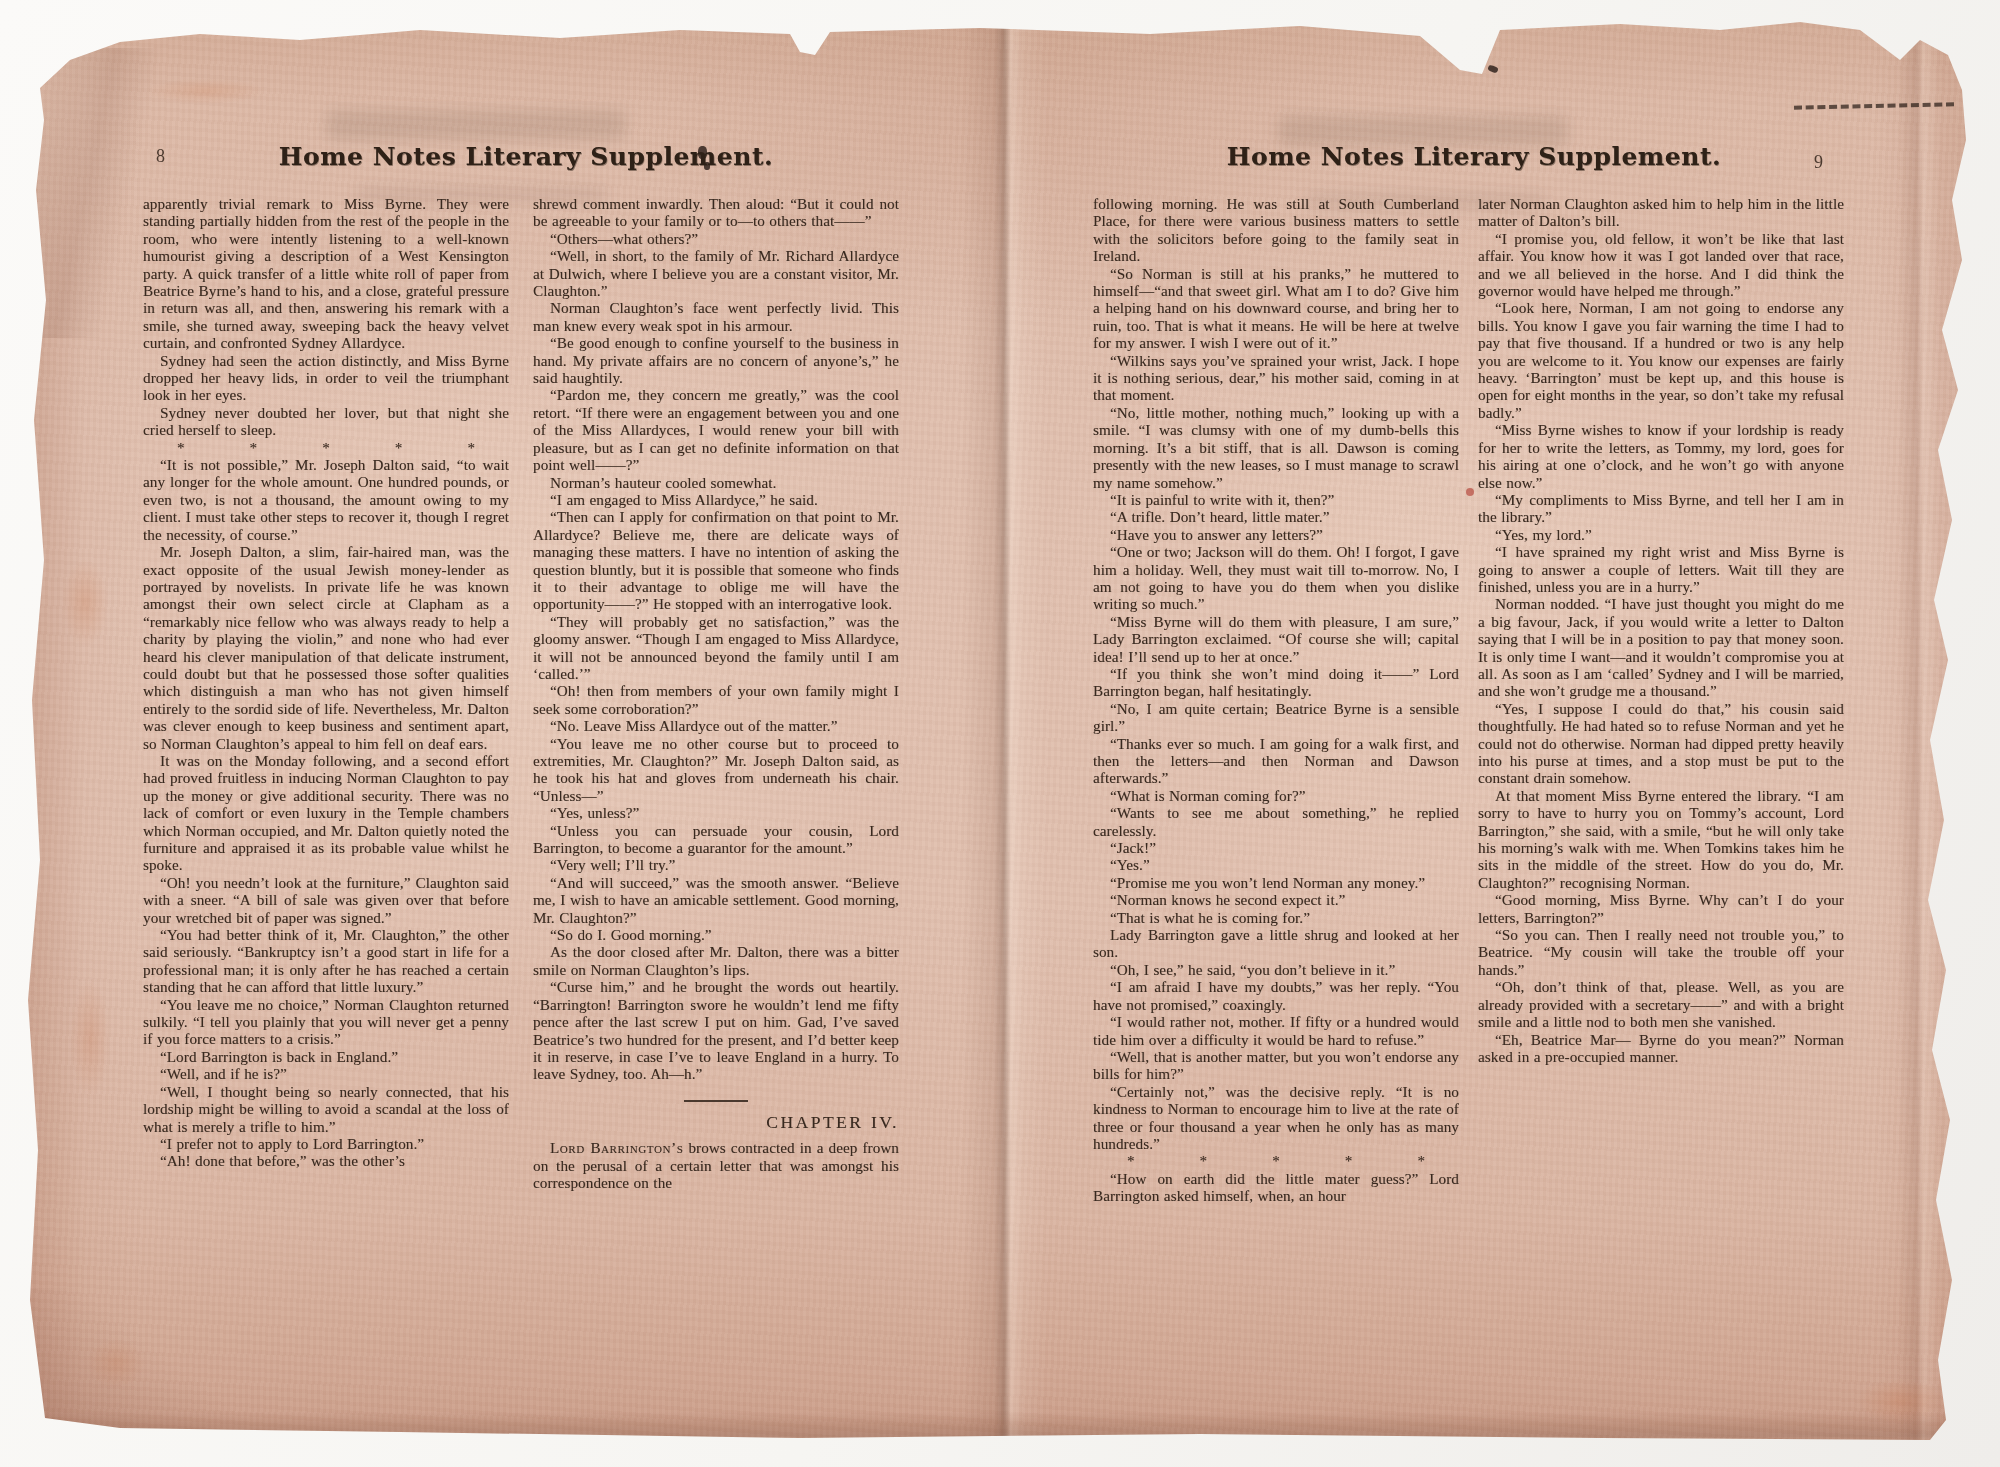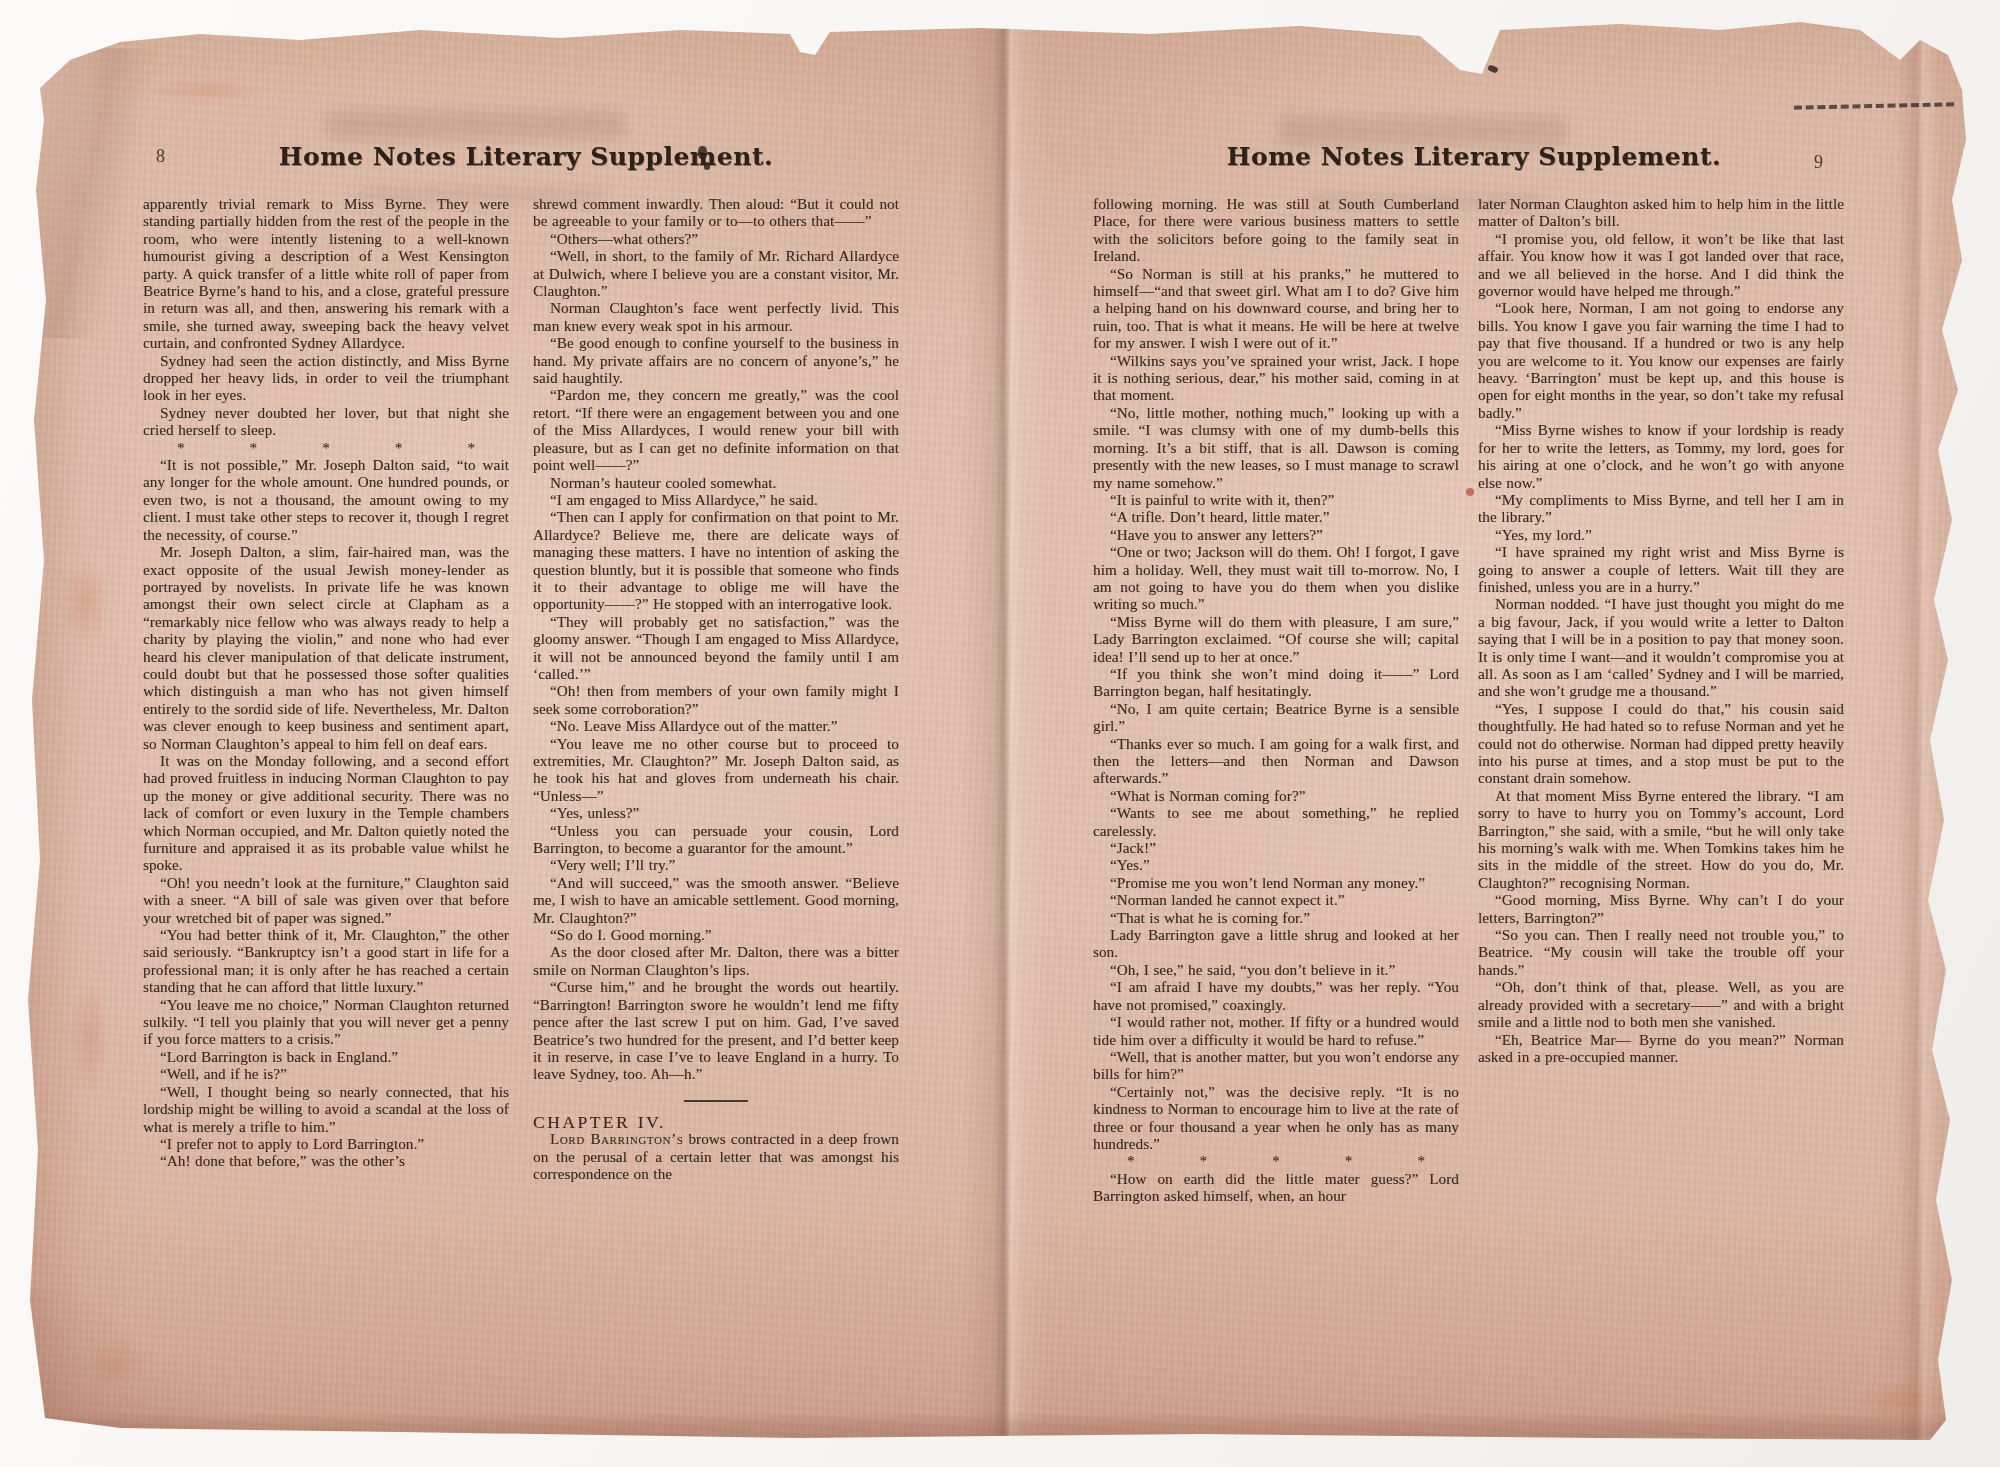--- a/index.html
+++ b/index.html
@@ -107,22 +107,22 @@
   .column .lead{font-variant:small-caps;letter-spacing:0.6px;}
   .stars{
     display:flex;justify-content:space-between;padding:0 34px;height:17.4px;
     font-size:15px;color:var(--ink);
   }
   .rule{
     width:64px;height:0;border-top:2.2px solid rgba(48,34,25,0.85);
     margin:16px auto 12px auto;
   }
   .chapter{
-    text-align:left;text-indent:0 !important;
-    font-size:17.5px;letter-spacing:2.5px;
+    text-align:right;text-indent:0 !important;
+    font-size:17.5px;letter-spacing:2.5px;margin-bottom:9px;
     color:var(--ink);
   }
 </style>
 </head>
 <body>
 
 <div class="paper">
   <div class="grain"></div>
   <div class="crease-corner-tl"></div>
   <div class="crease-corner-bl"></div>
@@ -209,21 +209,21 @@
       <p>“One or two; Jackson will do them. Oh! I forgot, I gave him a holiday. Well, they must wait till to-morrow. No, I am not going to have you do them when you dislike writing so much.”</p>
       <p>“Miss Byrne will do them with pleasure, I am sure,” Lady Barrington exclaimed. “Of course she will; capital idea! I’ll send up to her at once.”</p>
       <p>“If you think she won’t mind doing it——” Lord Barrington began, half hesitatingly.</p>
       <p>“No, I am quite certain; Beatrice Byrne is a sensible girl.”</p>
       <p>“Thanks ever so much. I am going for a walk first, and then the letters—and then Norman and Dawson afterwards.”</p>
       <p>“What is Norman coming for?”</p>
       <p>“Wants to see me about something,” he replied carelessly.</p>
       <p>“Jack!”</p>
       <p>“Yes.”</p>
       <p>“Promise me you won’t lend Norman any money.”</p>
-      <p>“Norman landed he cannot expect it.”</p>
+      <p>“Norman knows he second expect it.”</p>
       <p>“That is what he is coming for.”</p>
       <p>Lady Barrington gave a little shrug and looked at her son.</p>
       <p>“Oh, I see,” he said, “you don’t believe in it.”</p>
       <p>“I am afraid I have my doubts,” was her reply. “You have not promised,” coaxingly.</p>
       <p>“I would rather not, mother. If fifty or a hundred would tide him over a difficulty it would be hard to refuse.”</p>
       <p>“Well, that is another matter, but you won’t endorse any bills for him?”</p>
       <p>“Certainly not,” was the decisive reply. “It is no kindness to Norman to encourage him to live at the rate of three or four thousand a year when he only has as many hundreds.”</p>
       <div class="stars">
         <span>*</span>
         <span>*</span>

